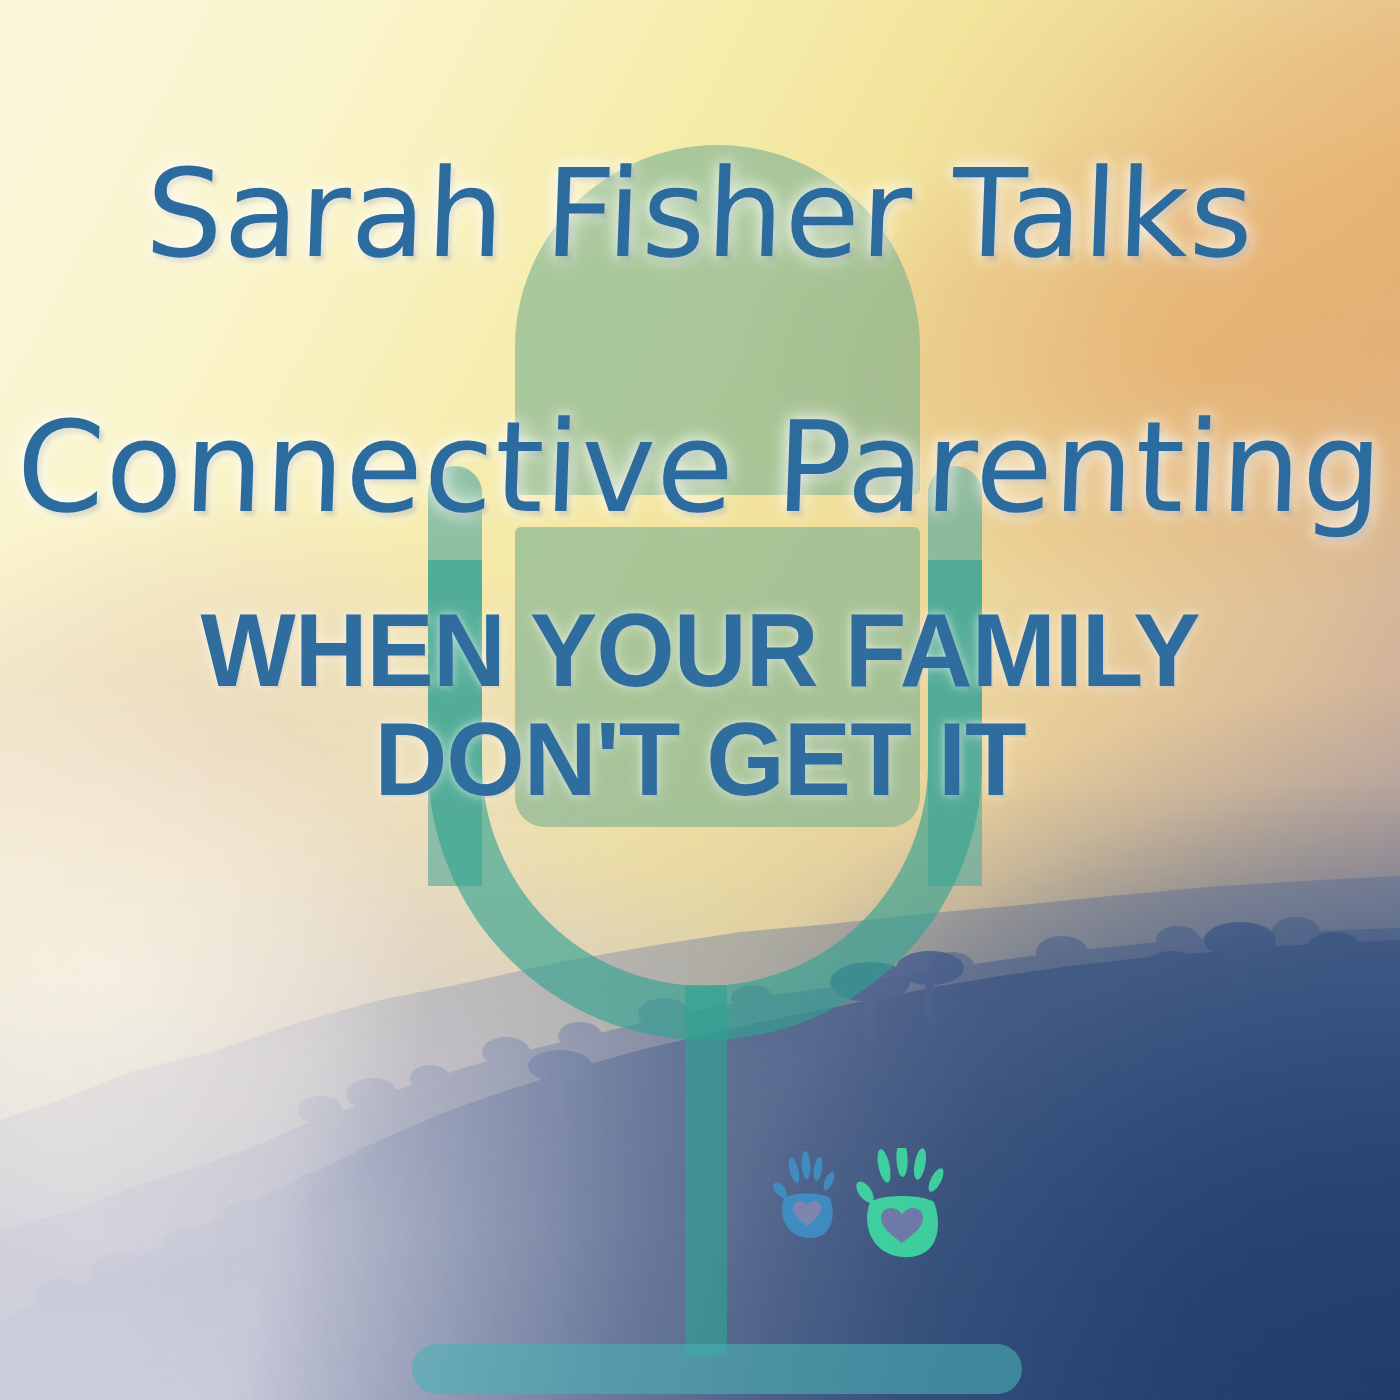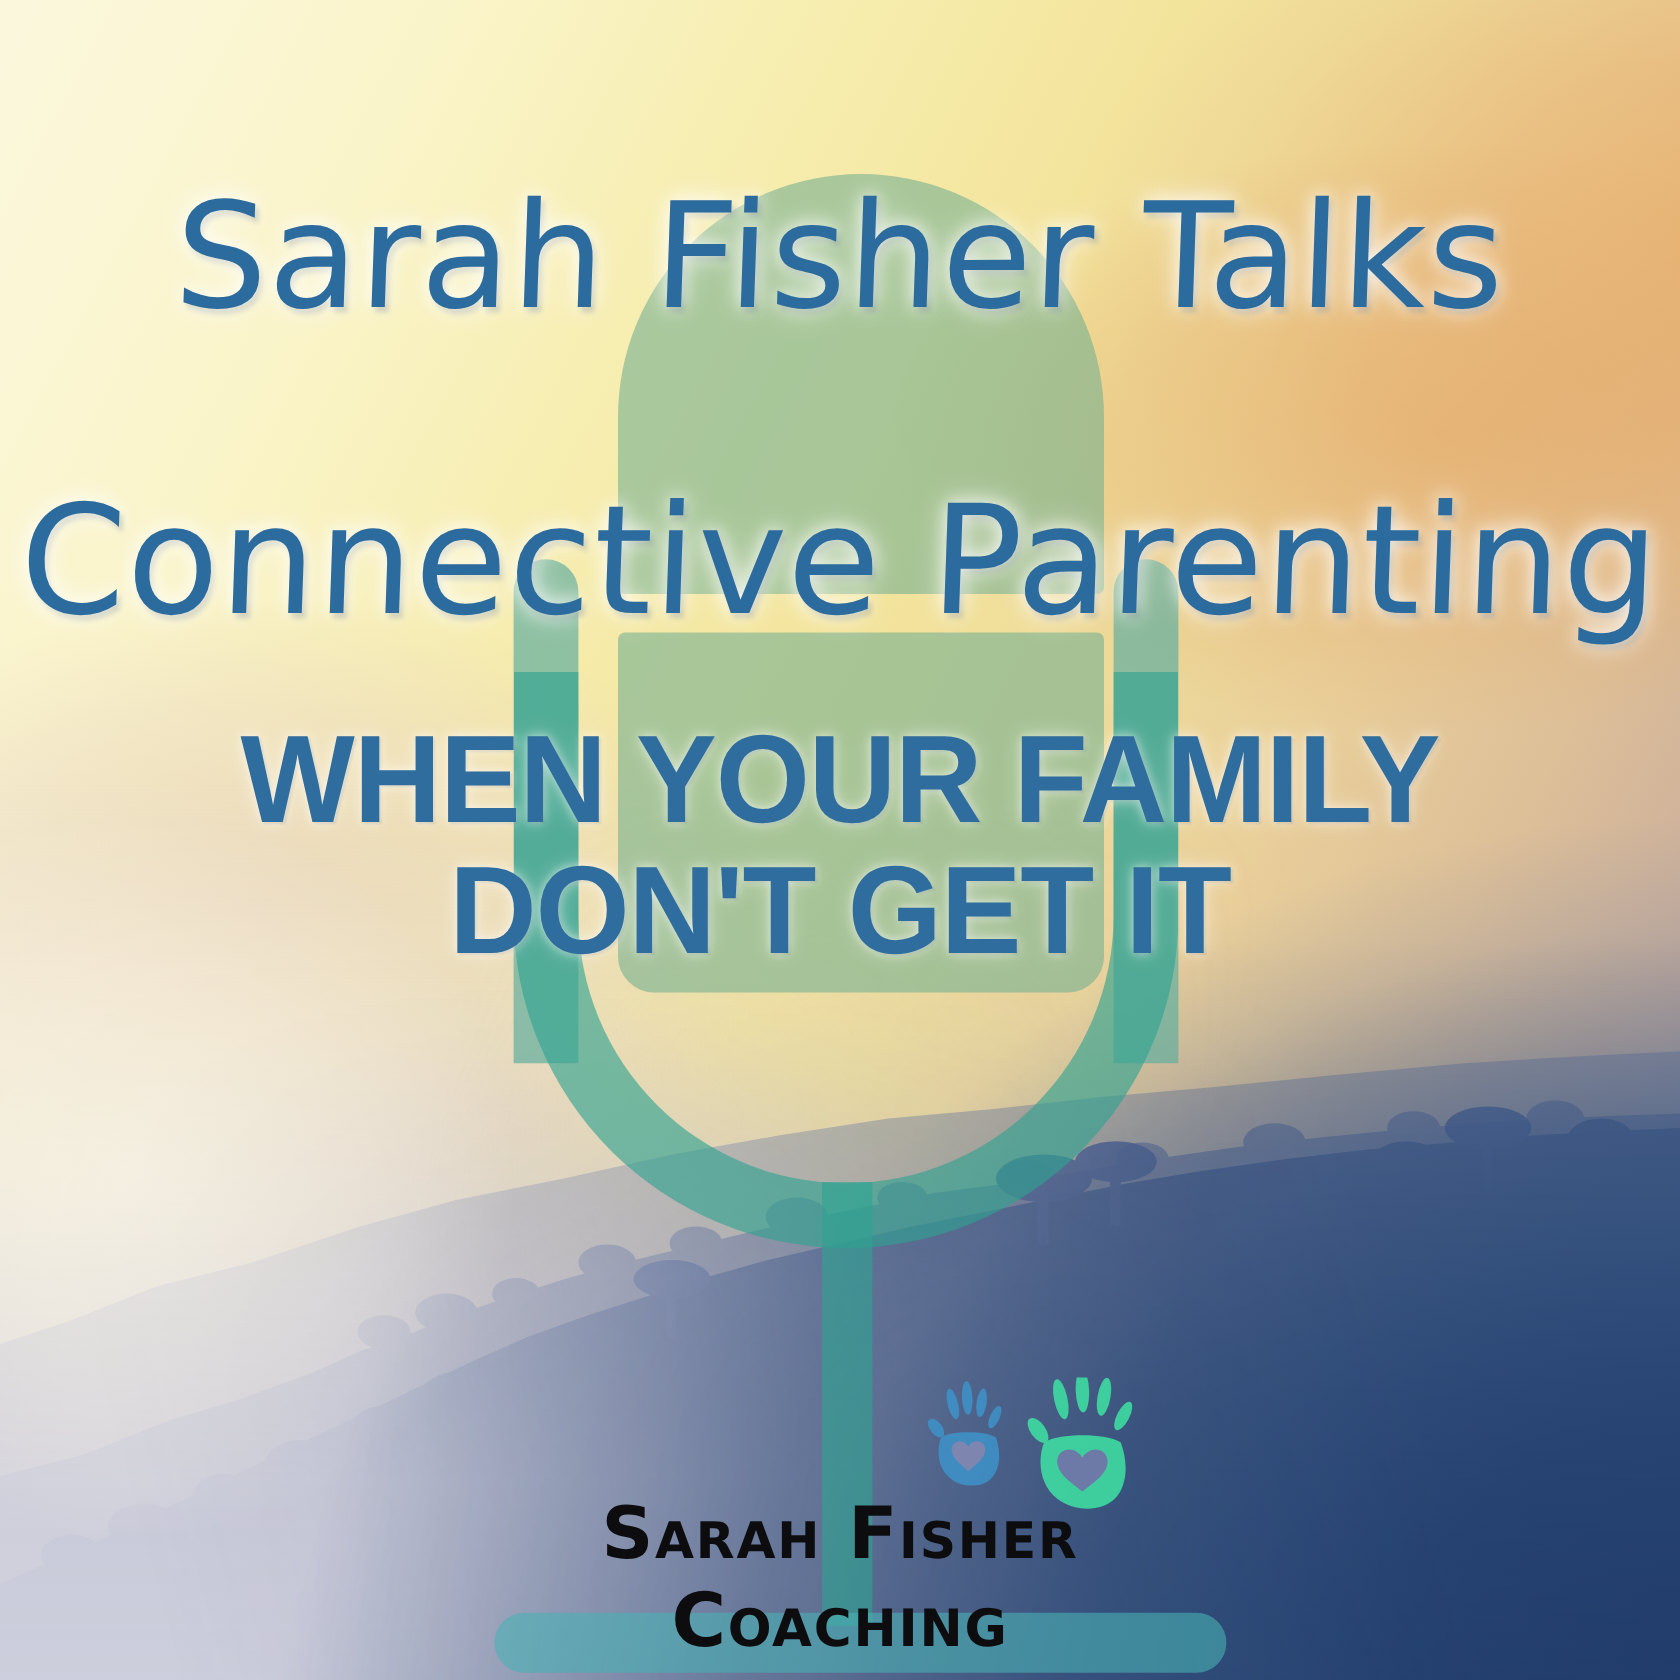--- a/index.html
+++ b/index.html
@@ -358,18 +358,14 @@
       <path d="M100,54 C94,70 97,90 111,101 C125,112 148,112 159,101
                C170,90 170,70 164,54 C152,46 112,46 100,54 Z"></path>
     </g>
     <g>
       <path d="M132,95 C122,87 111,80 111,70 C111,63.5 116,60 121,60
                C125.5,60 129.5,62.8 132,66.5 C134.5,62.8 138.5,60 143,60
                C148,60 153,63.5 153,70 C153,80 142,87 132,95 Z" fill="#6d7aa8"></path>
     </g>
   </svg>
 
-  <div class="logo">
-    <span class="l1">Sarah Fisher</span>
-    <span class="l2">Coaching</span>
-  </div>
 
 </div>
 
 </body></html>

